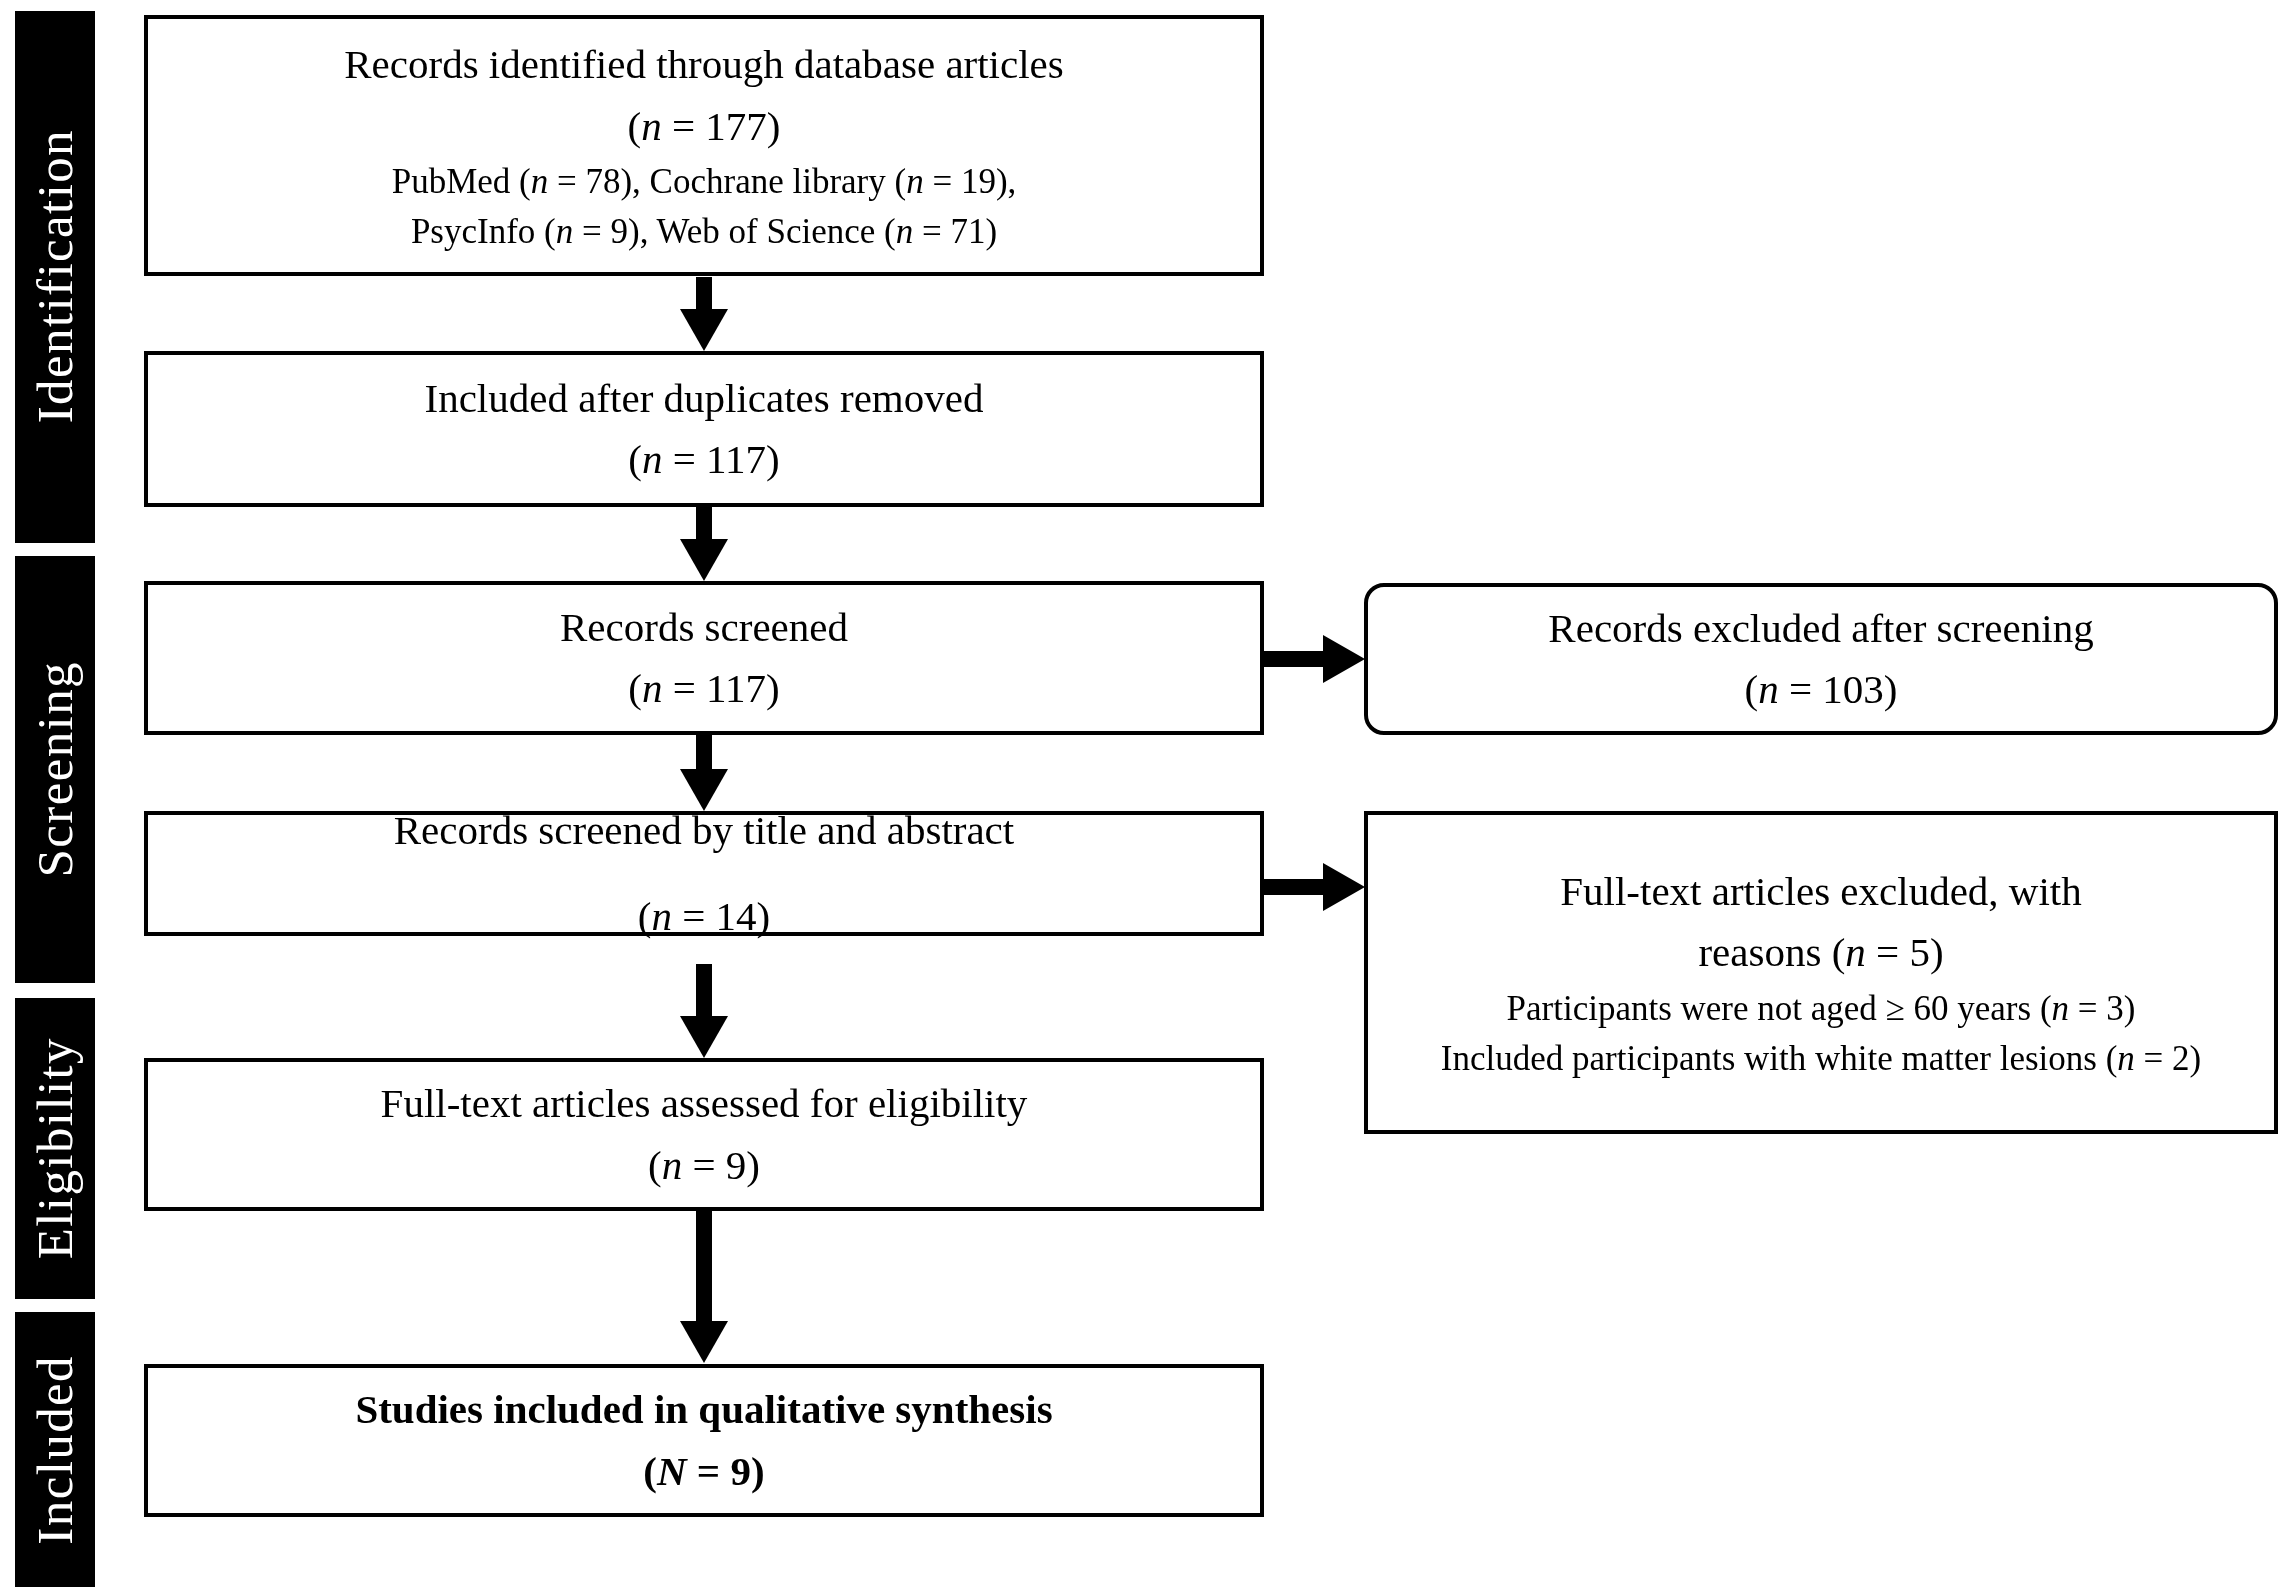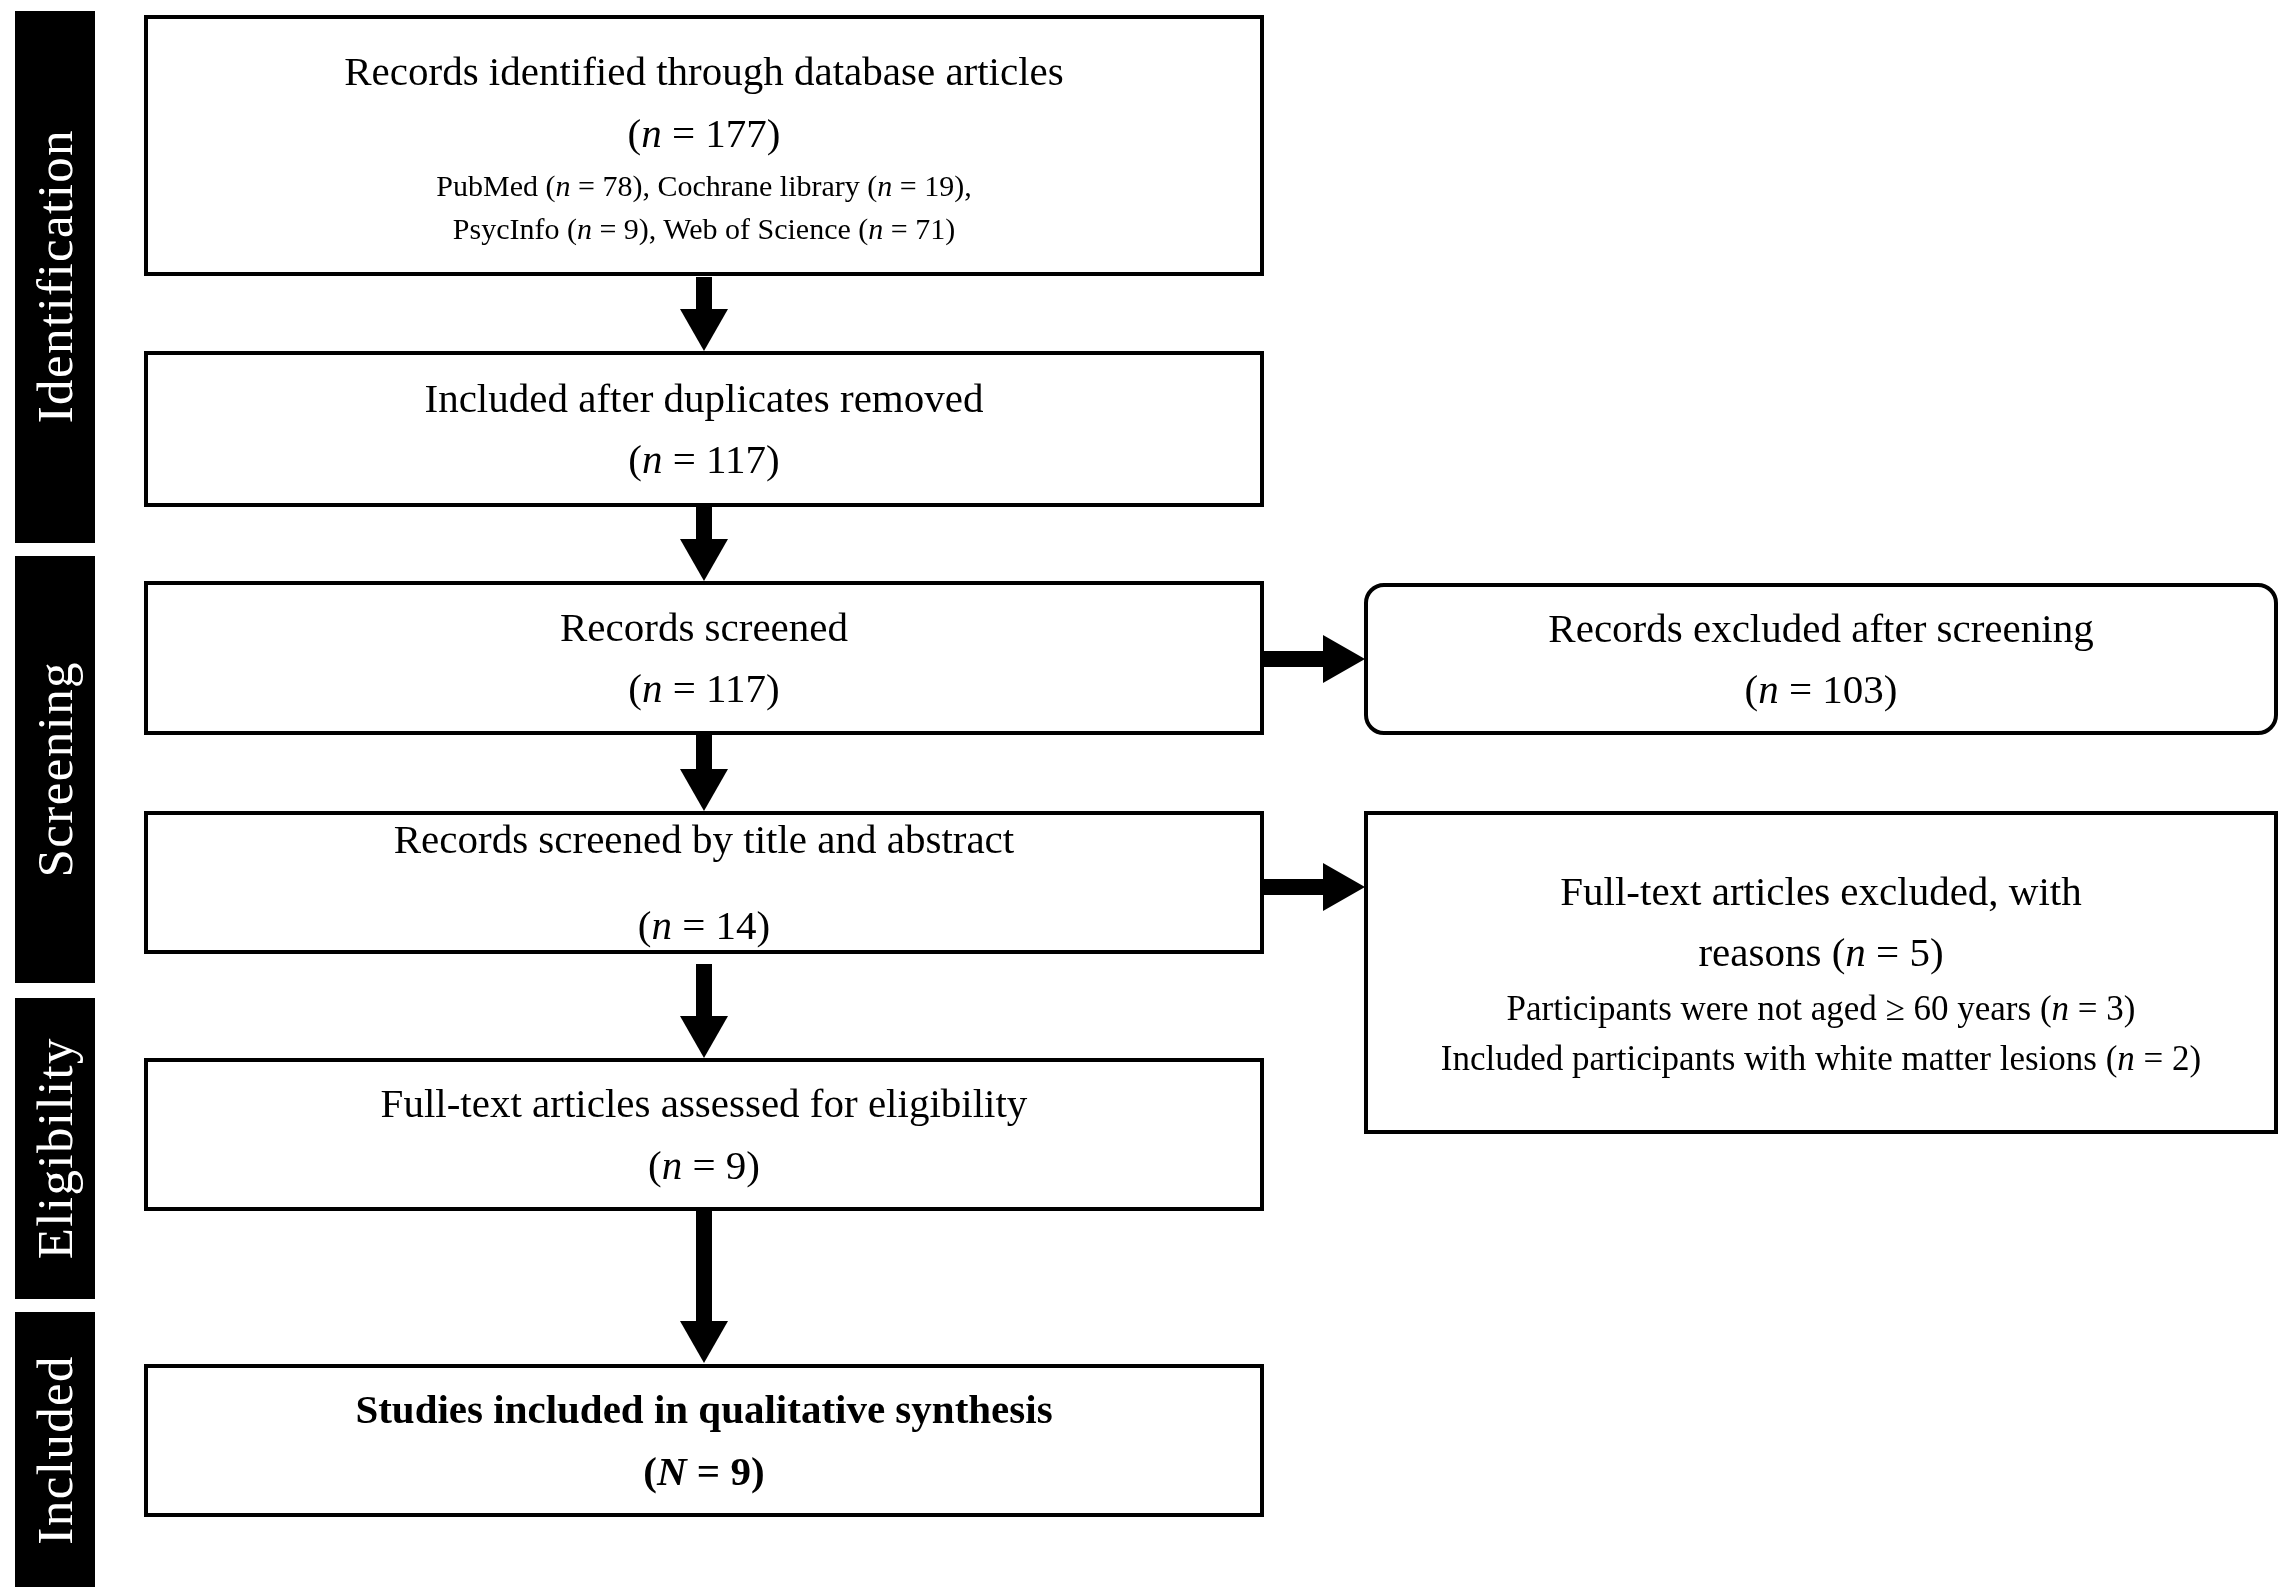--- a/index.html
+++ b/index.html
@@ -50,30 +50,30 @@
     flex-direction: column;
     justify-content: center;
     text-align: center;
   }
   .box .title,
   .box .count {
     font-size: 41px;
     line-height: 1.5;
   }
   .box .detail {
-    font-size: 30px;
+    font-size: 35px;
     line-height: 1.44;
   }
   .main-box  { left: 144px;  width: 1120px; }
   .side-box  { left: 1364px; width: 914px; }
 
   .box-identified  { top: 15.4px;   height: 261px; }
   .box-duplicates  { top: 351px;  height: 156px; }
   .box-screened    { top: 581px;  height: 154px; }
-  .box-title-abs   { top: 811px; height: 143px; gap: 24px; }
+  .box-title-abs   { top: 811px; height: 125px; gap: 24px; }
   .box-fulltext    { top: 1058px; height: 153px; }
   .box-included    { top: 1364px; height: 153px; font-weight: bold; }
 
   .box-excl-screen { top: 583px;  height: 152px; border-radius: 20px; }
   .box-excl-full   { top: 811px; height: 323px; }
 
   .box-excl-full .reasons {
     text-align: center;
     padding: 0 18px;
   }

